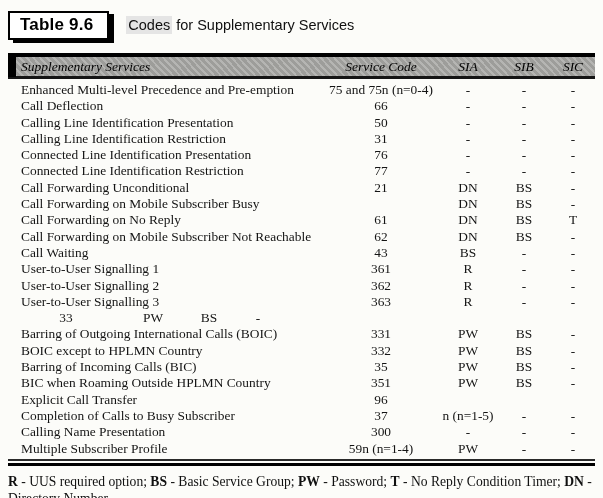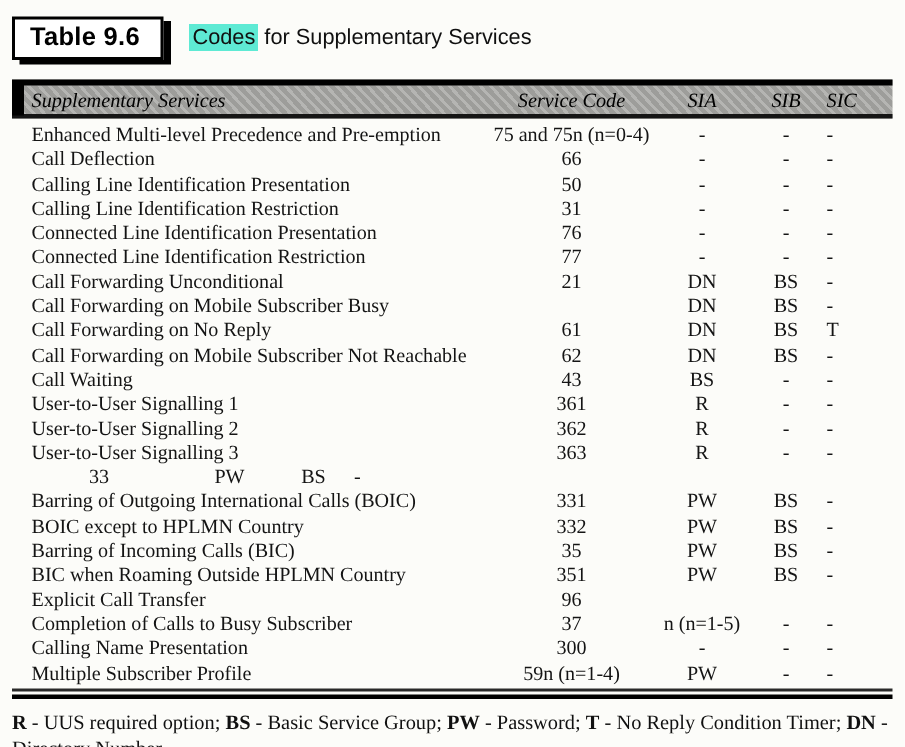--- a/index.html
+++ b/index.html
@@ -37,21 +37,21 @@
     display: inline-block;
   }
   .caption-text {
     font-family: "Liberation Sans", sans-serif;
     font-size: 14.5px;
     color: #101010;
     margin-left: 17px;
     white-space: pre;
   }
   .hl {
-    background: #5eead4;
+    background: #e5e5e5;
     padding: 1px 2px;
     text-align: right;
   }
 
   
   .ss-table { margin-top: 13px; }
 
   .thead {
     position: relative;
     display: flex;
@@ -72,21 +72,21 @@
     position: absolute;
     left: 0; top: -1px; bottom: -1px;
     width: 8px;
     background: #000;
   }
 
   .col-service { flex: 1; text-align: left; padding-left: 13px; }
   .col-code    { width: 116px; text-align: center; }
   .col-sia     { width: 58px;  text-align: center; }
   .col-sib     { width: 54px;  text-align: center; }
-  .col-sic     { width: 44px;  }
+  .col-sic     { width: 44px;  text-align: center; }
 
   .tbody { padding-top: 3px; }
   .tr {
     display: flex;
     line-height: 16.3px;
     font-size: 13.4px;
     white-space: nowrap;
   }
   .td { overflow: visible; }
 

